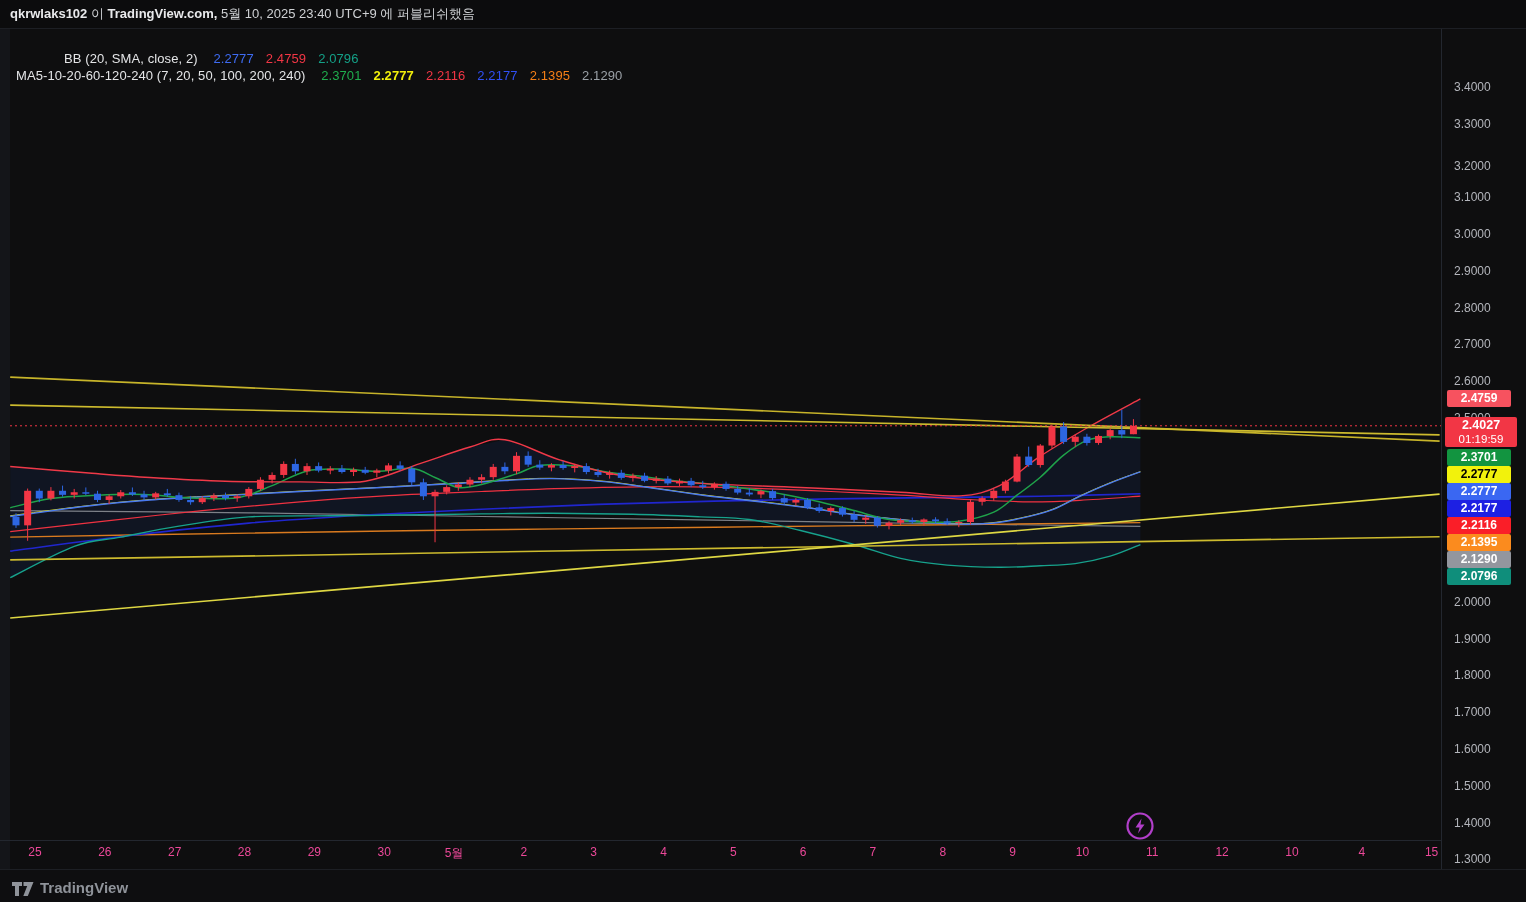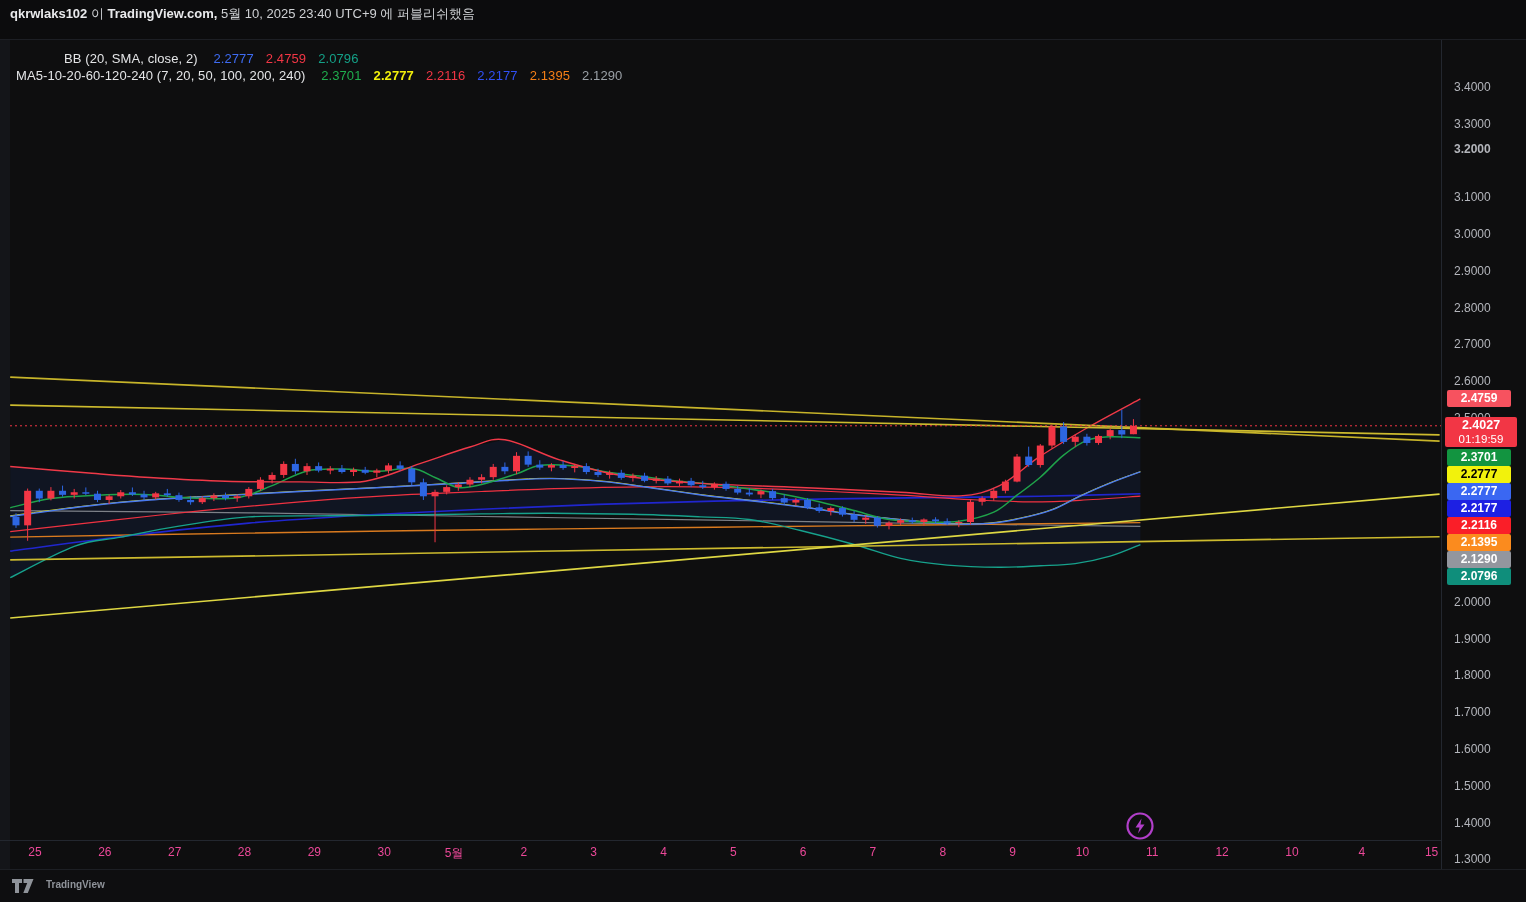--- a/index.html
+++ b/index.html
@@ -2,21 +2,21 @@
 <html><head>
 <meta charset="utf-8">
 <style>
   * { margin:0; padding:0; box-sizing:border-box; }
   html,body { width:1526px; height:902px; background:#0b0b0c; overflow:hidden;
     font-family:"Liberation Sans","DejaVu Sans",sans-serif; }
   .abs { position:absolute; }
   #stage { position:relative; width:1526px; height:902px; background:#0e0e0f; }
 
   
-  #topbar { left:0; top:0; width:1526px; height:40px; background:#0c0c0d;
+  #topbar { left:0; top:0; width:1526px; height:29px; background:#0c0c0d;
     border-bottom:1px solid #1d1f24; color:#cfd1d4; font-size:13px; line-height:28px;
     padding-left:10px; white-space:nowrap; z-index:6; }
   #topbar b { color:#e9eaec; font-weight:700; }
   #left-gutter { left:0; top:28px; width:10px; height:841px; background:#141519; z-index:1; }
   #chart-svg { left:0; top:0; width:1526px; height:902px; z-index:0; }
 
   
   .legend-row { position:absolute; left:16px; white-space:nowrap; font-size:13px;
     color:#e4e5e7; z-index:3; letter-spacing:.1px; }
   .legend-row .t { color:#e4e5e7; }
@@ -37,22 +37,22 @@
 
   
   #time-axis { left:0; top:869px; width:1441px; height:0; }
   .xtick { position:absolute; top:845px; transform:translateX(-50%);
     color:#ec4899; font-size:12px; z-index:2; }
   #axis-sep-h { left:0; top:840px; width:1441px; height:1px; background:#23272f; z-index:2; }
 
   
   #footer { left:0; top:869px; width:1526px; height:33px; background:#0e0e10;
     border-top:1px solid #1d1f24; z-index:6; }
-  #tv-logo { position:absolute; left:12px; top:9px; display:flex; align-items:flex-start; gap:12px;
-    color:#8f939a; font-size:10px; font-weight:600; }
+  #tv-logo { position:absolute; left:12px; top:9px; display:flex; align-items:flex-end; gap:6px;
+    color:#8f939a; font-size:15px; font-weight:600; }
 
   
   #boost { left:1122px; top:808px; width:36px; height:36px; z-index:3; }
 </style>
 </head>
 <body>
 
 <div id="stage">
 
   <div id="topbar" class="abs">
@@ -287,21 +287,21 @@
     <span id="bb-values"><span class="v" style="margin-left: 12px; color: rgb(62, 107, 242);">2.2777</span><span class="v" style="margin-left: 12px; color: rgb(242, 54, 69);">2.4759</span><span class="v" style="margin-left: 12px; color: rgb(20, 160, 135);">2.0796</span></span>
   </div>
   <div class="legend-row" style="top:68px;">
     <span class="t">MA5-10-20-60-120-240 (7, 20, 50, 100, 200, 240)</span>
     <span id="ma-values"><span class="v" style="margin-left: 12px; color: rgb(31, 174, 77);">2.3701</span><span class="v" style="margin-left: 12px; color: rgb(242, 239, 11); font-weight: 700;">2.2777</span><span class="v" style="margin-left: 12px; color: rgb(242, 54, 69);">2.2116</span><span class="v" style="margin-left: 12px; color: rgb(48, 80, 245);">2.2177</span><span class="v" style="margin-left: 12px; color: rgb(245, 127, 23);">2.1395</span><span class="v" style="margin-left: 12px; color: rgb(154, 160, 166);">2.1290</span></span>
   </div>
 
   <div id="price-axis" class="abs">
       <div class="ytick" style="top: 59px;">3.4000</div>
       <div class="ytick" style="top: 95.778px;">3.3000</div>
-      <div class="ytick" style="top: 121px; font-weight: bold;">3.2000</div>
+      <div class="ytick" style="top: 138px;">3.2000</div>
       <div class="ytick" style="top: 169.334px;">3.1000</div>
       <div class="ytick" style="top: 206.112px;">3.0000</div>
       <div class="ytick" style="top: 242.89px;">2.9000</div>
       <div class="ytick" style="top: 279.668px;">2.8000</div>
       <div class="ytick" style="top: 316.446px;">2.7000</div>
       <div class="ytick" style="top: 353.224px;">2.6000</div>
       <div class="ytick" style="top: 390.002px;">2.5000</div>
       <div class="ytick" style="top: 426.78px;">2.4000</div>
       <div class="ytick" style="top: 463.558px;">2.3000</div>
       <div class="ytick" style="top: 500.336px;">2.2000</div>

